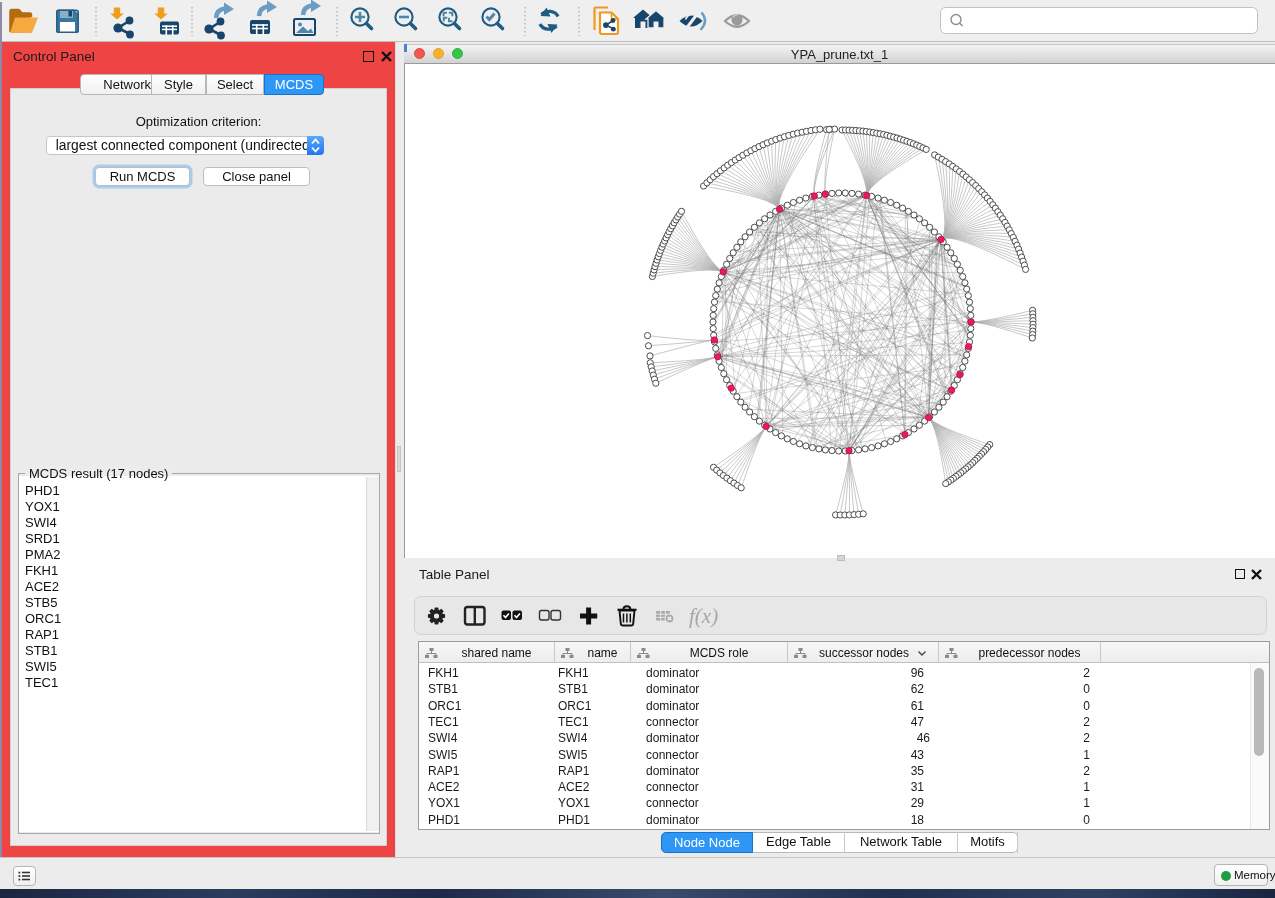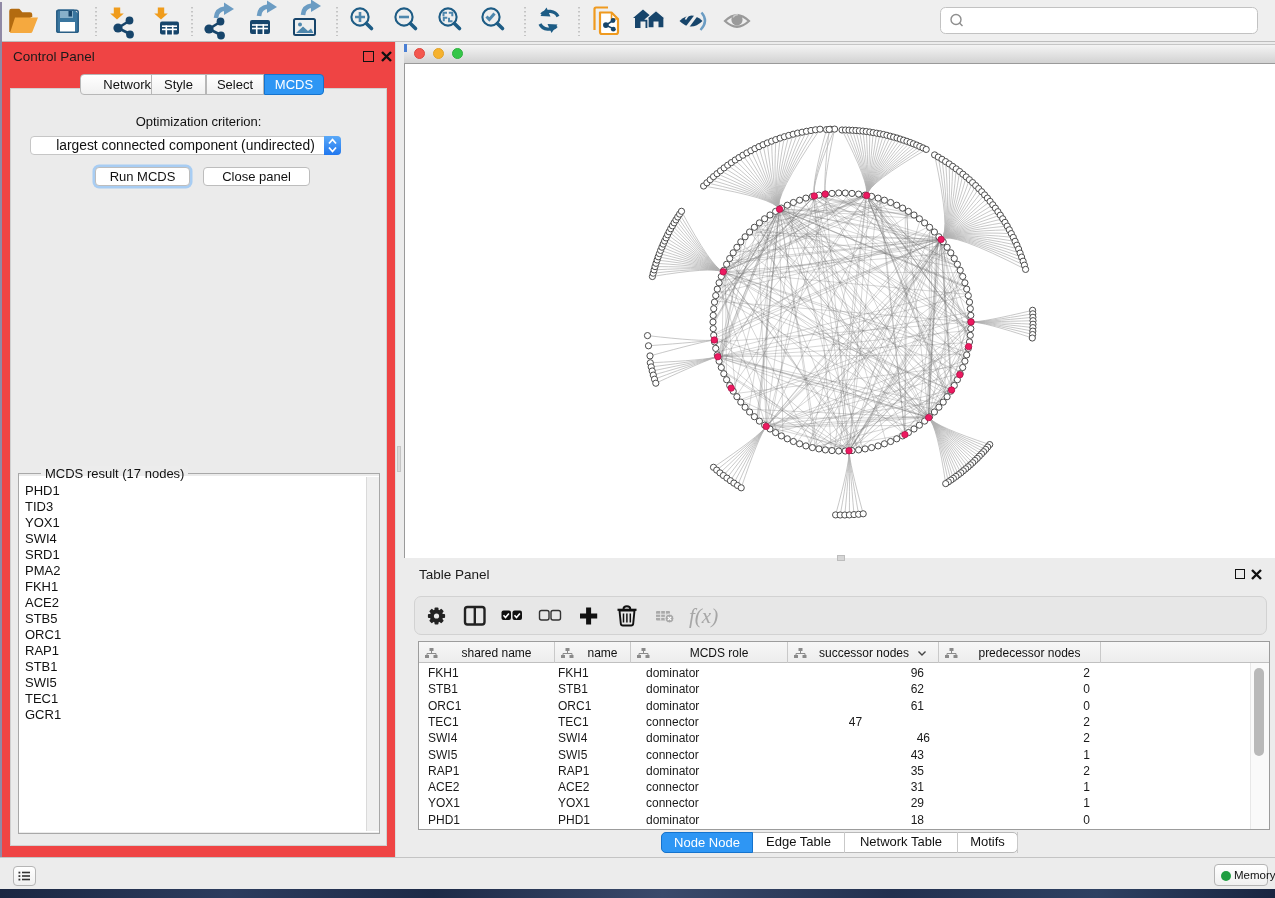--- a/index.html
+++ b/index.html
@@ -108,54 +108,53 @@
     <div class="abs" style="left:361px;top:9px;width:11px;height:11px;border:1.6px solid #111"></div>
     <svg class="abs" style="left:378px;top:8px" width="13" height="13">
       <path d="M2 2 L11 11 M11 2 L2 11" stroke="#111" stroke-width="2.4"></path>
     </svg>
     <div class="abs" style="left:8px;top:46px;width:377px;height:758px;background:#ebebeb;border:1px solid #d0d0d0"></div>
     <div class="abs" style="left:78px;top:32px;width:72px;height:21px;line-height:20px;text-align:right;font-size:13px;background:linear-gradient(#ffffff,#f0f0f0);color:#111;border:1px solid #b7b7b7;border-radius:4px 0 0 4px;">Network</div>
     <div class="abs" style="left:150px;top:32px;width:55px;height:21px;line-height:20px;text-align:center;font-size:13px;background:linear-gradient(#ffffff,#f0f0f0);color:#111;border:1px solid #b7b7b7;margin-left:-1px;">Style</div>
     <div class="abs" style="left:205px;top:32px;width:58px;height:21px;line-height:20px;text-align:center;font-size:13px;background:linear-gradient(#ffffff,#f0f0f0);color:#111;border:1px solid #b7b7b7;margin-left:-1px;">Select</div>
     <div class="abs" style="left:263px;top:32px;width:60px;height:21px;line-height:20px;text-align:center;font-size:13px;background:#2e96f4;color:#fff;border:1px solid #1573cd;border-radius:0 4px 4px 0;margin-left:-1px;">MCDS</div>
     <div class="abs" style="left:0;top:72px;width:393px;text-align:center;font-size:13px;color:#111">Optimization criterion:</div>
-    <div class="abs" style="left:28px;top:94px;width:311px;height:19px;background:#fff;border:1px solid #c6c6c6;border-radius:4px;font-size:13.8px;line-height:18px;text-align:center;color:#111">largest connected component (undirected)<div class="abs" style="right:-1px;top:-1px;width:17px;height:19px;background:linear-gradient(#5aa9f8,#2077ee);border-radius:0 4px 4px 0"><svg width="17" height="19">
+    <div class="abs" style="left:44px;top:94px;width:278px;height:19px;background:#fff;border:1px solid #c6c6c6;border-radius:4px;font-size:13.8px;line-height:18px;text-align:center;color:#111">largest connected component (undirected)<div class="abs" style="right:-1px;top:-1px;width:17px;height:19px;background:linear-gradient(#5aa9f8,#2077ee);border-radius:0 4px 4px 0"><svg width="17" height="19">
           <path d="M5 7.5 L8.5 3.5 L12 7.5 M5 11.5 L8.5 15.5 L12 11.5" stroke="#fff" stroke-width="1.8" fill="none"></path>
         </svg></div></div>
     <div class="abs" style="left:93px;top:125px;width:95px;height:19px;background:#fff;border:1px solid #bdbdbd;border-radius:4px;box-shadow:0 0 0 2.5px #a8cdf3;font-size:13px;line-height:17px;text-align:center;color:#111">Run MCDS</div>
     <div class="abs" style="left:201px;top:125px;width:107px;height:19px;background:#fff;border:1px solid #bdbdbd;border-radius:4px;font-size:13px;line-height:17px;text-align:center;color:#111">Close panel</div>
     <div class="abs" style="left:16px;top:431px;width:362px;height:361px;border:1px solid #a8a8a8"></div>
     <div class="abs" style="left:17px;top:434px;width:360px;height:356px;background:#fff;font-size:13px;color:#111;padding:7px 0 0 6px">
       <div style="height:16px;line-height:16px">PHD1</div>
-      <div style="height:16px;line-height:16px">TID3</div>
       <div style="height:16px;line-height:16px">YOX1</div>
       <div style="height:16px;line-height:16px">SWI4</div>
       <div style="height:16px;line-height:16px">SRD1</div>
       <div style="height:16px;line-height:16px">PMA2</div>
       <div style="height:16px;line-height:16px">FKH1</div>
       <div style="height:16px;line-height:16px">ACE2</div>
       <div style="height:16px;line-height:16px">STB5</div>
       <div style="height:16px;line-height:16px">ORC1</div>
       <div style="height:16px;line-height:16px">RAP1</div>
       <div style="height:16px;line-height:16px">STB1</div>
       <div style="height:16px;line-height:16px">SWI5</div>
       <div style="height:16px;line-height:16px">TEC1</div>
-      <div style="height:16px;line-height:16px">GCR1</div>
     </div>
     <div class="abs" style="left:364px;top:435px;width:13px;height:354px;background:#f0f0f0;border-left:1px solid #dadada"></div>
-    <div class="abs" style="left:39px;top:424px;height:16px;line-height:15px;padding:0 4px;font-size:13px;color:#111;background:linear-gradient(#ececec 0 62%,#ffffff 62%)">MCDS result (17 nodes)</div>
+    <div class="abs" style="left:23px;top:424px;height:16px;line-height:15px;padding:0 4px;font-size:13px;color:#111;background:linear-gradient(#ececec 0 62%,#ffffff 62%)">MCDS result (17 nodes)</div>
   </div>
 <div class="abs" style="left:395px;top:42px;width:9px;height:815px;background:#ececec;border-left:1px solid #dcdcdc"></div>
 <div class="abs" style="left:397px;top:446px;width:4px;height:26px;background:#d9d9d9;border:1px solid #c5c5c5"></div>
 <div class="abs" style="left:404px;top:44px;width:871px;height:514px">
     <div class="abs" style="left:0;top:0;width:3px;height:8px;background:#4a7fd4;z-index:3"></div>
     <div class="abs" style="left:0;top:0;width:871px;height:20px;background:linear-gradient(#f4f4f4,#d2d2d2);border-top:1px solid #c6c6c6;border-bottom:1px solid #9a9a9a"></div>
     <div class="abs" style="left:10px;top:4px;width:11px;height:11px;border-radius:50%;background:#f4574e;border:1px solid #dd4840"></div>
     <div class="abs" style="left:29px;top:4px;width:11px;height:11px;border-radius:50%;background:#f6b22e;border:1px solid #e1a32a"></div>
     <div class="abs" style="left:48px;top:4px;width:11px;height:11px;border-radius:50%;background:#35c648;border:1px solid #2eb13f"></div>
+    <div class="abs" style="left:0;top:3px;width:871px;text-align:center;font-size:13px;color:#222">YPA_prune.txt_1</div>
     <div class="abs" style="left:0;top:20px;width:871px;height:494px;background:#fff;border-left:1px solid #9a9a9a">
       <svg width="871" height="494" viewBox="0 0 871 494" style="position:absolute;left:0;top:0">
 <g stroke="#6f6f6f" stroke-width="0.45" stroke-opacity="0.62">
 <line x1="374.5" y1="145.2" x2="552.8" y2="314.8"></line>
 <line x1="374.5" y1="145.2" x2="308" y2="258.6"></line>
 <line x1="374.5" y1="145.2" x2="377.9" y2="372.7"></line>
 <line x1="374.5" y1="145.2" x2="353.7" y2="356.5"></line>
 <line x1="374.5" y1="145.2" x2="565.9" y2="262.2"></line>
 <line x1="374.5" y1="145.2" x2="560.5" y2="295.3"></line>
 <line x1="374.5" y1="145.2" x2="540" y2="180.3"></line>
@@ -1010,21 +1009,21 @@
         <span class="abs" style="left:9px">ORC1</span>
         <span class="abs" style="left:139px">ORC1</span>
         <span class="abs" style="left:227px">dominator</span>
         <span class="abs" style="left:368px;width:151px;text-align:right;padding-right:14px">61</span>
         <span class="abs" style="left:519px;width:162px;text-align:right;padding-right:10px">0</span>
       </div>
       <div class="abs" style="left:0;top:71.9px;width:843px;height:16.3px;font-size:12px;color:#1a1a1a;line-height:16px">
         <span class="abs" style="left:9px">TEC1</span>
         <span class="abs" style="left:139px">TEC1</span>
         <span class="abs" style="left:227px">connector</span>
-        <span class="abs" style="left:368px;width:151px;text-align:center;padding-right:14px">47</span>
+        <span class="abs" style="left:368px;width:151px;text-align:right;padding-right:14px">47</span>
         <span class="abs" style="left:519px;width:162px;text-align:right;padding-right:10px">2</span>
       </div>
       <div class="abs" style="left:0;top:88.2px;width:843px;height:16.3px;font-size:12px;color:#1a1a1a;line-height:16px">
         <span class="abs" style="left:9px">SWI4</span>
         <span class="abs" style="left:139px">SWI4</span>
         <span class="abs" style="left:227px">dominator</span>
         <span class="abs" style="left:374px;width:151px;text-align:right;padding-right:14px">46</span>
         <span class="abs" style="left:519px;width:162px;text-align:right;padding-right:10px">2</span>
       </div>
       <div class="abs" style="left:0;top:104.5px;width:843px;height:16.3px;font-size:12px;color:#1a1a1a;line-height:16px">

